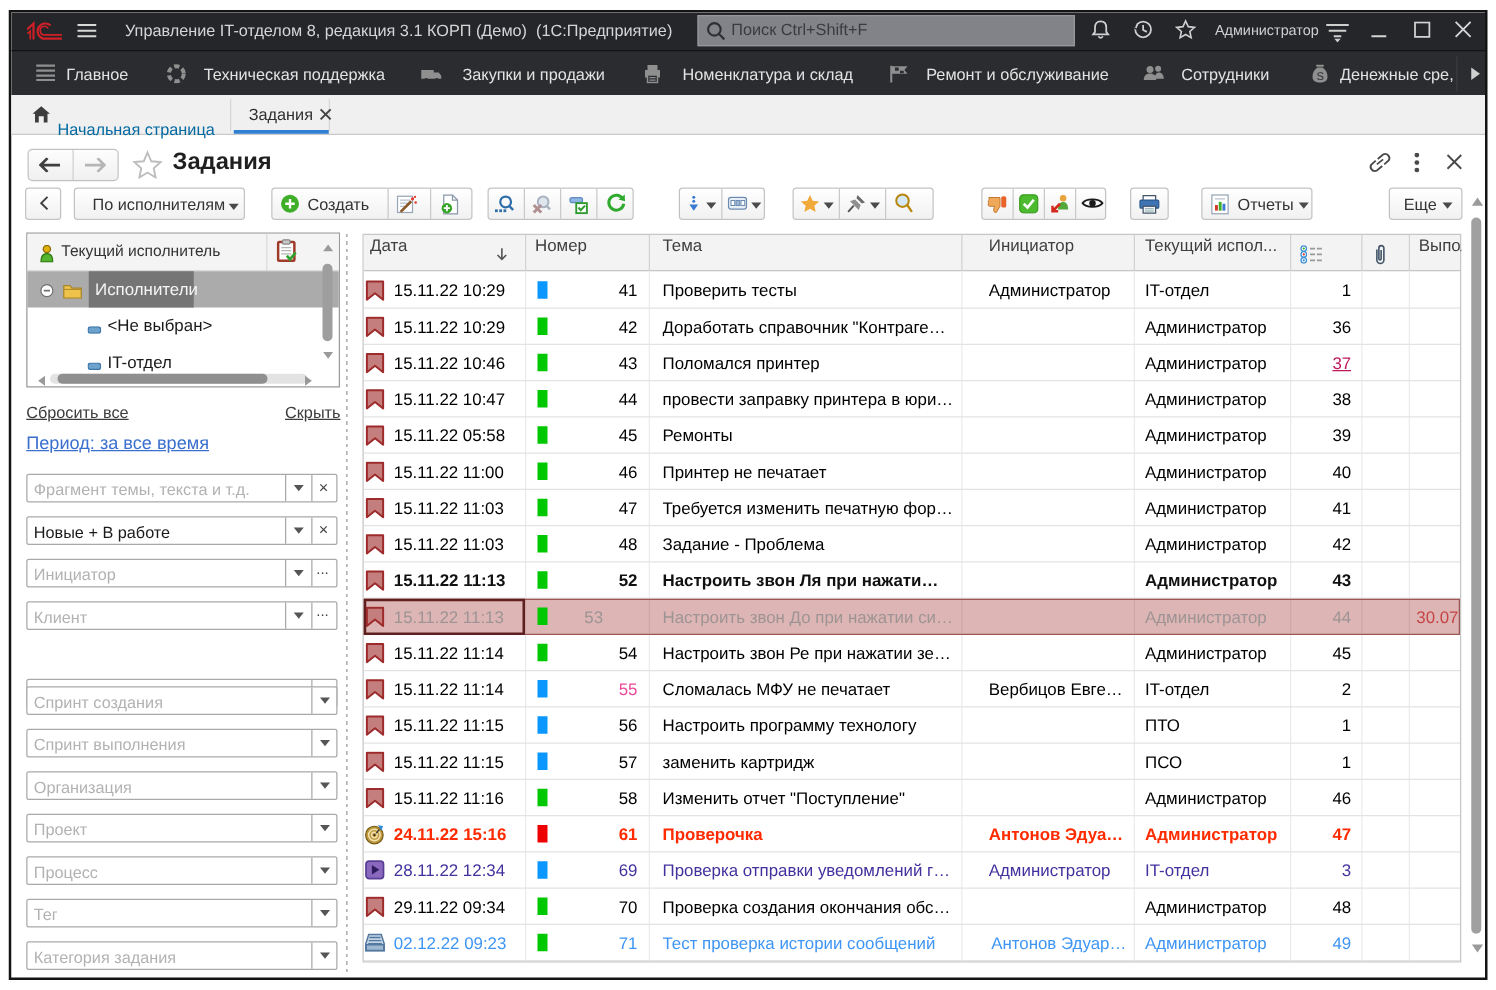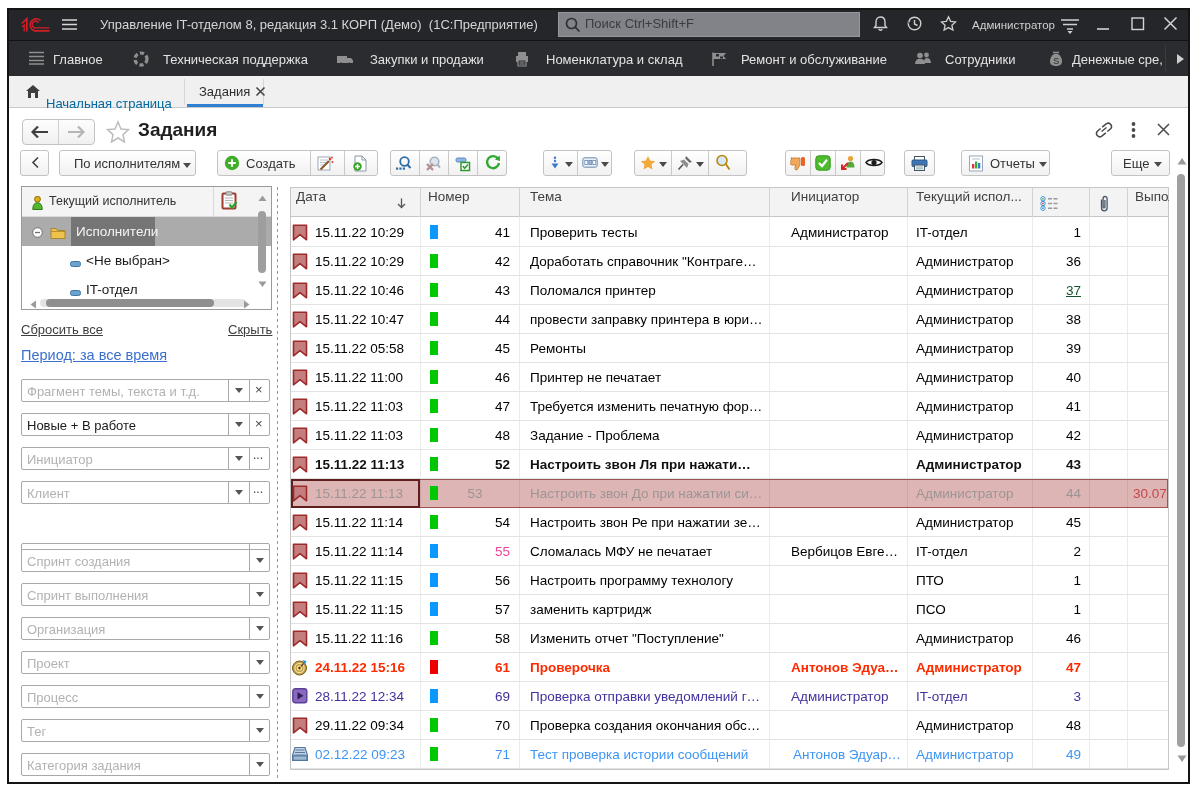--- a/index.html
+++ b/index.html
@@ -481,21 +481,21 @@
     <div class="cell" style="left:992px;top:244px;width:80px;text-align:right;font-weight:normal;color:#000;">36</div>
     <div class="ab" style="left:282px;top:294px;width:877px;height:1px;background:#e3e3e3;"></div>
     <svg class="ab" style="left:283px;top:272px" width="16" height="17" viewBox="0 0 16 17">
       <path d="M1.5,1.2 H14.5 V15.8 L8,10.6 L1.5,15.8 Z" fill="#c47e7e" stroke="#9e2b2b" stroke-width="1.6" stroke-linejoin="round"></path>
     </svg>
     <div class="cell" style="left:306px;top:273px;font-weight:normal;color:#000;">15.11.22 10:46</div>
     <div class="ab" style="left:421px;top:273px;width:8px;height:14px;background:#00c800;"></div>
     <div class="cell" style="left:431px;top:273px;width:70px;text-align:right;font-weight:normal;color:#000;">43</div>
     <div class="cell" style="left:521px;top:273px;width:235px;font-weight:normal;color:#000;">Поломался принтер</div>
     <div class="cell" style="left:907px;top:273px;width:112px;font-weight:normal;color:#000;">Администратор</div>
-    <div class="cell" style="left:992px;top:273px;width:80px;text-align:right;font-weight:normal;color:#14532d;text-decoration:underline;">37</div>
+    <div class="cell" style="left:992px;top:273px;width:80px;text-align:right;font-weight:normal;color:#be185d;text-decoration:underline;">37</div>
     <div class="ab" style="left:282px;top:323px;width:877px;height:1px;background:#e3e3e3;"></div>
     <svg class="ab" style="left:283px;top:301px" width="16" height="17" viewBox="0 0 16 17">
       <path d="M1.5,1.2 H14.5 V15.8 L8,10.6 L1.5,15.8 Z" fill="#c47e7e" stroke="#9e2b2b" stroke-width="1.6" stroke-linejoin="round"></path>
     </svg>
     <div class="cell" style="left:306px;top:302px;font-weight:normal;color:#000;">15.11.22 10:47</div>
     <div class="ab" style="left:421px;top:302px;width:8px;height:14px;background:#00c800;"></div>
     <div class="cell" style="left:431px;top:302px;width:70px;text-align:right;font-weight:normal;color:#000;">44</div>
     <div class="cell" style="left:521px;top:302px;width:235px;font-weight:normal;color:#000;">провести заправку принтера в юри…</div>
     <div class="cell" style="left:907px;top:302px;width:112px;font-weight:normal;color:#000;">Администратор</div>
     <div class="cell" style="left:992px;top:302px;width:80px;text-align:right;font-weight:normal;color:#000;">38</div>

